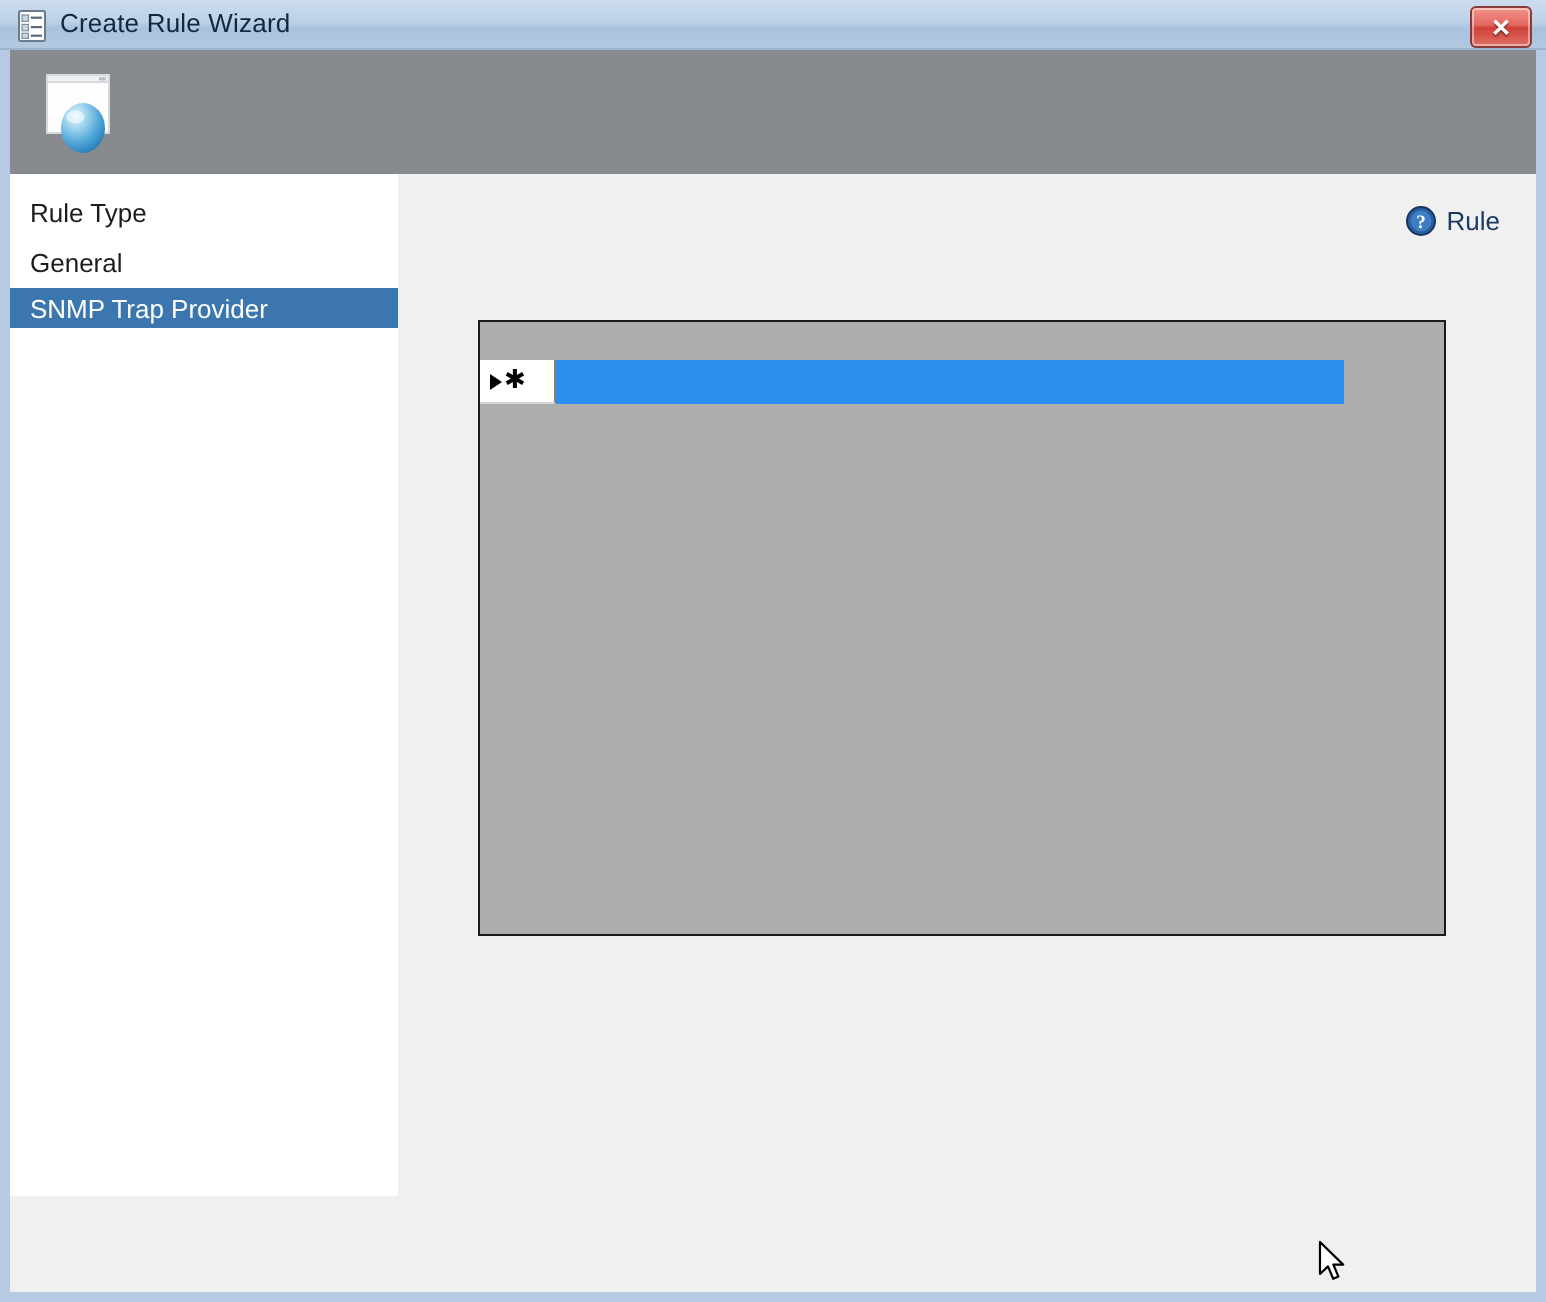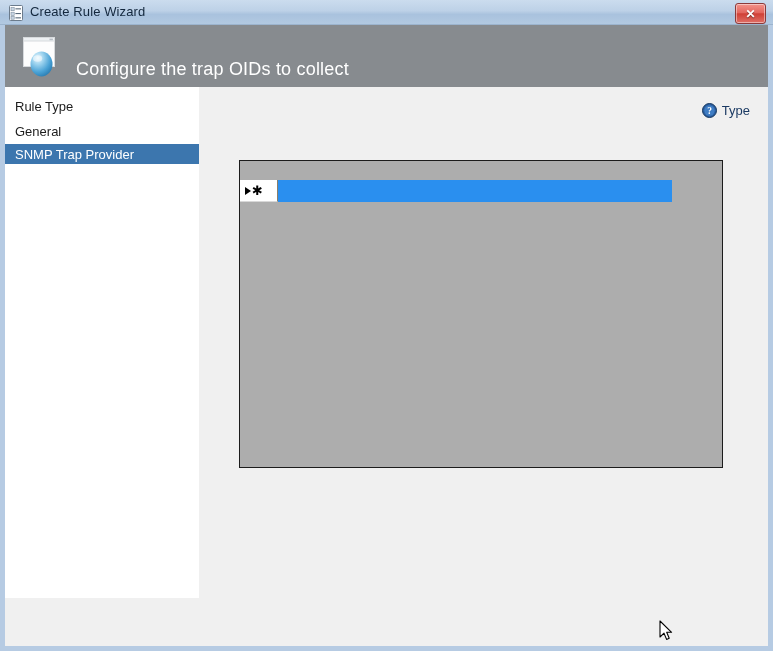--- a/index.html
+++ b/index.html
@@ -327,21 +327,20 @@
             <stop offset="0%" stop-color="#e8f6fd"></stop>
             <stop offset="32%" stop-color="#9fd4ef"></stop>
             <stop offset="72%" stop-color="#4ba3d6"></stop>
             <stop offset="100%" stop-color="#2b7fb5"></stop>
           </radialGradient>
         </defs>
         <ellipse cx="22.5" cy="30" rx="11" ry="12.5" fill="url(#sphereGrad)"></ellipse>
         <ellipse cx="18.6" cy="24.5" rx="4.6" ry="3.2" fill="#ffffff" opacity="0.5"></ellipse>
       </svg>
     </span>
-    <span class="banner-title">Configure the trap OIDs to collect</span>
   </div>
 
   <div class="sidebar">
     <div class="side-item" style="top:9px;">
       <span>Rule Type</span>
     </div>
     <div class="side-item" style="top:34px;">
       <span>General</span>
     </div>
     <div class="side-item selected" style="top:57px;">
@@ -352,21 +351,21 @@
   <div class="content">
 
     <div class="help-link">
       <span class="help-icon">
         <svg width="15" height="15" viewBox="0 0 15 15">
           <circle cx="7.5" cy="7.5" r="7" fill="#2b5fa0" stroke="#14365f"></circle>
           <circle cx="7.5" cy="7.5" r="5.2" fill="#3f7dc4"></circle>
           <text x="7.5" y="11.2" font-family="Liberation Serif, serif" font-size="9.5" font-weight="bold" fill="#ffffff" text-anchor="middle">?</text>
         </svg>
       </span>
-      <span class="help-label">Type</span>
+      <span class="help-label">Rule</span>
     </div>
 
     <div class="section-label">Object Identifier Properties</div>
 
     <div class="grid">
       <div class="grid-newrow">
         <div class="grid-rowhead">
           <span class="rowhead-caret"></span>
           <span class="rowhead-star">✱</span>
         </div>

